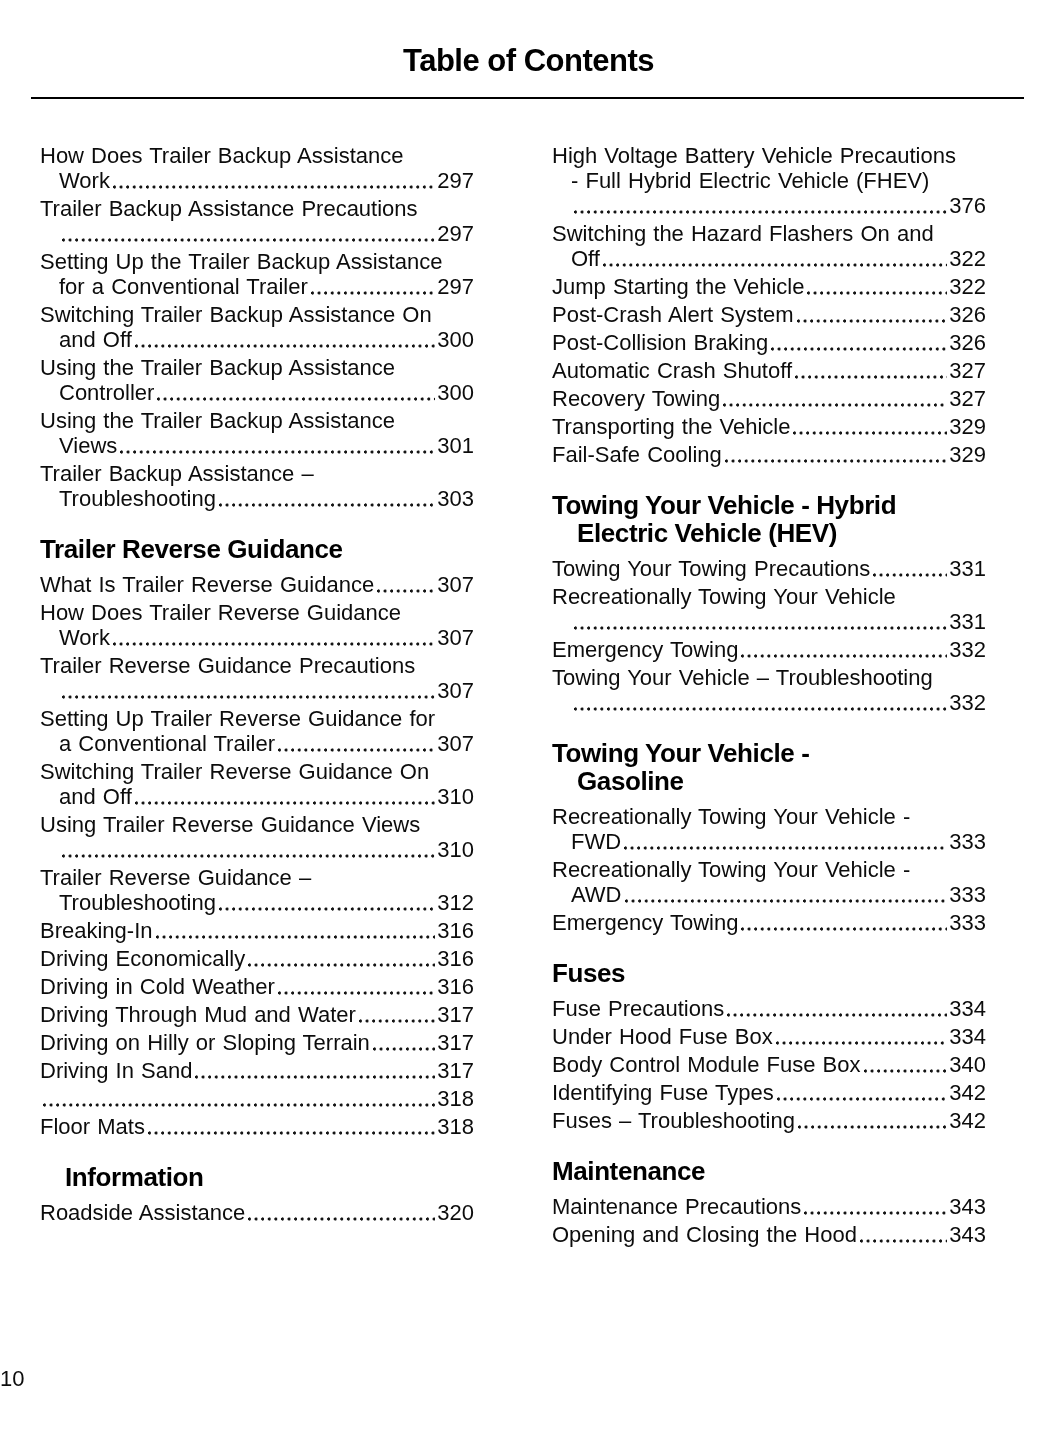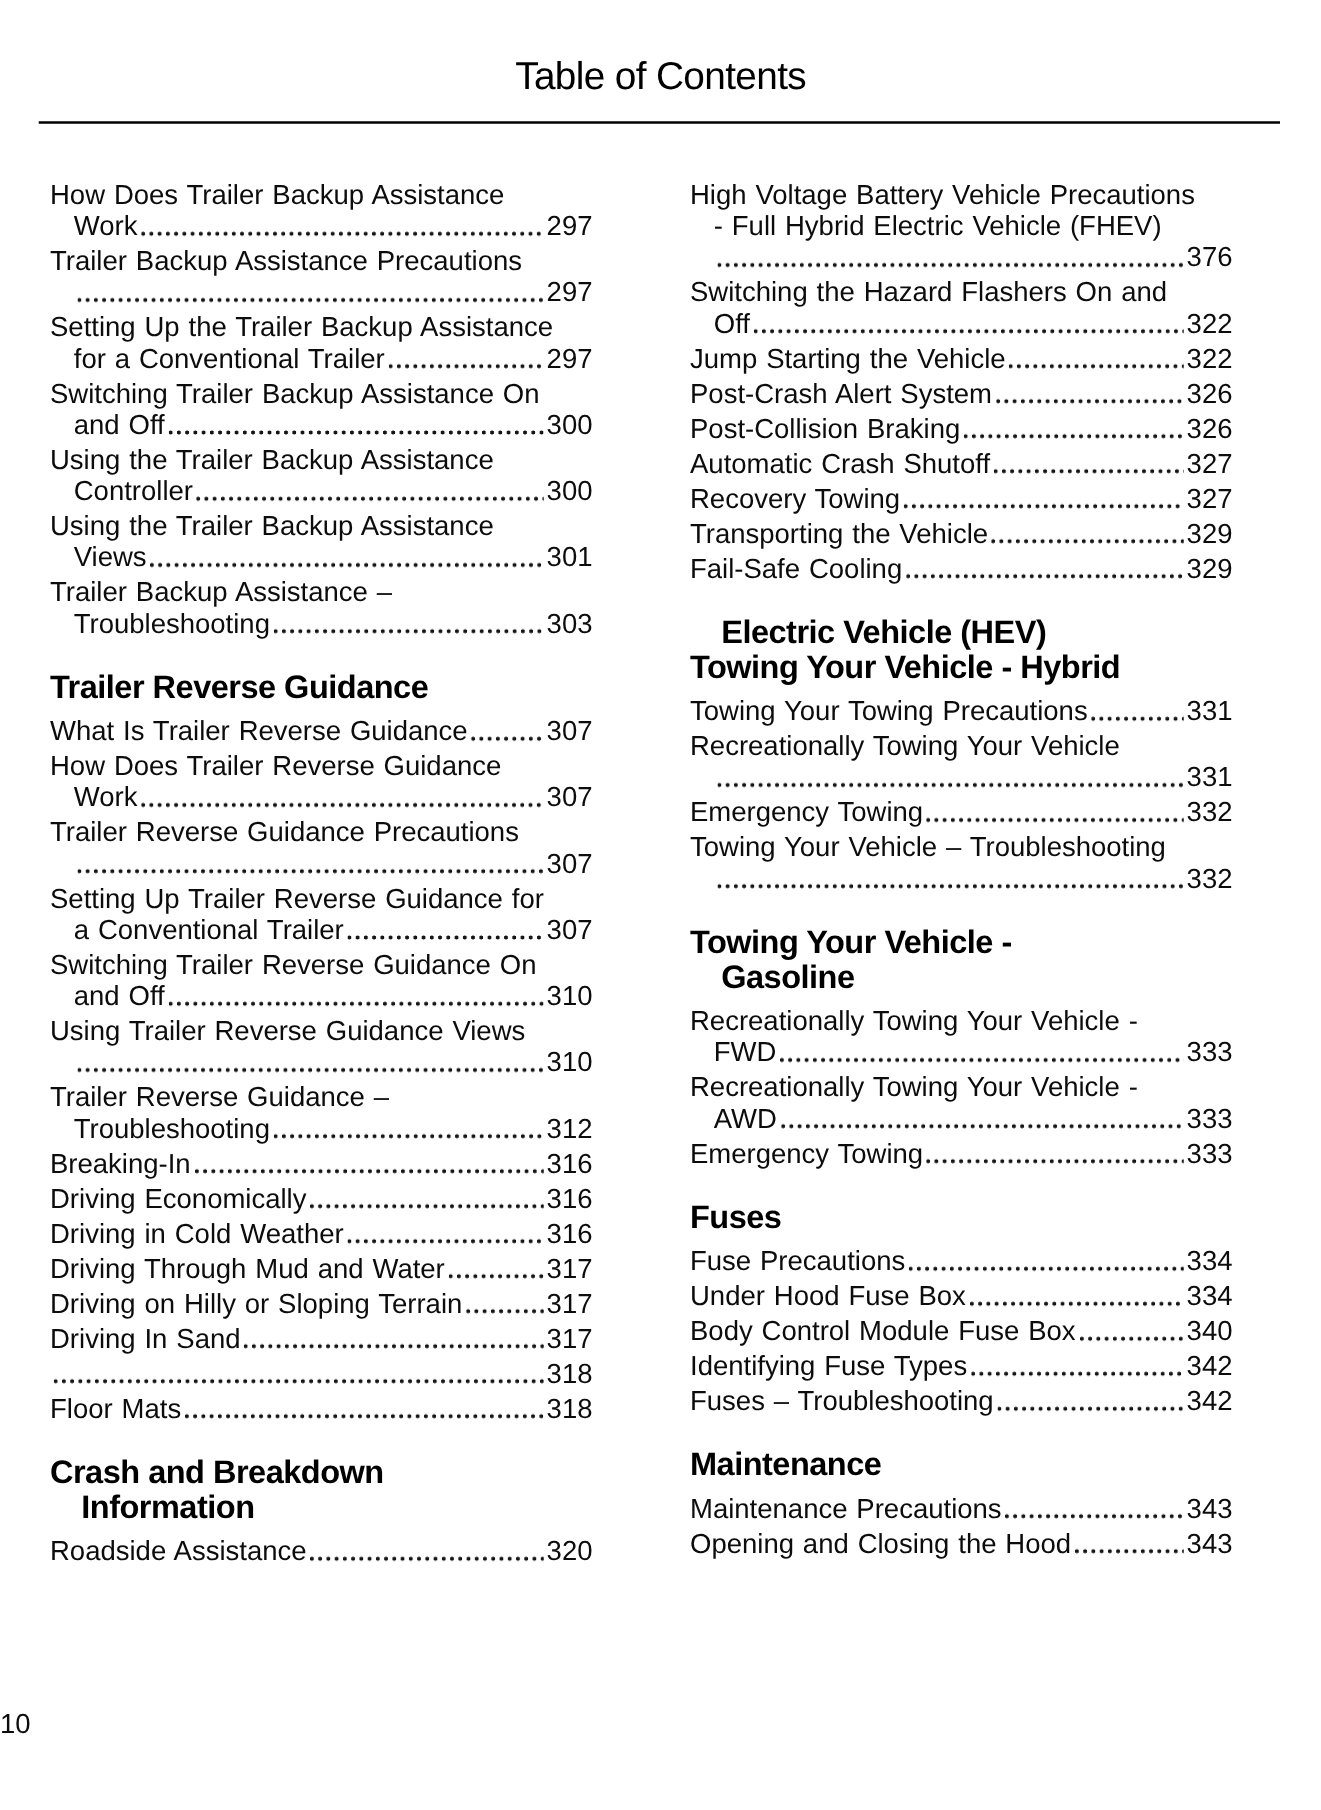--- a/index.html
+++ b/index.html
@@ -11,21 +11,21 @@
     font-family: "Liberation Sans", sans-serif;
     -webkit-font-smoothing: antialiased;
   }
   .page { position: relative; width: 1057px; height: 1448px; overflow: hidden; background: #ffffff; }
 
   .title {
     padding-top: 45px;
     text-align: center;
     font-size: 31px;
     line-height: 32px;
-    font-weight: normal;
+    font-weight: bold;
     letter-spacing: -0.5px;
     color: #000000;
   }
   .rule { height: 0; border-top: 2px solid #000000; margin: 20px 33px 0 31px; }
 
   .columns { display: flex; gap: 78px; margin: 44px 71px 0 40px; align-items: flex-start; }
   .col { flex: 1 1 0; min-width: 0; }
 
   .heading {
     font-size: 26px;
@@ -244,21 +244,20 @@
           </div>
         </div>
         <div class="entry">
           <div class="lastline">
             <span class="t">Floor Mats</span>
             <span class="dots"></span>
             <span class="pg">318</span>
           </div>
         </div>
         <div class="heading">
-          <div class="hline">Crash and Breakdown</div>
           <div class="hline cont">Information</div>
         </div>
         <div class="entry">
           <div class="lastline">
             <span class="t">Roadside Assistance</span>
             <span class="dots"></span>
             <span class="pg">320</span>
           </div>
         </div>
       </div>
@@ -323,22 +322,22 @@
           </div>
         </div>
         <div class="entry">
           <div class="lastline">
             <span class="t">Fail-Safe Cooling</span>
             <span class="dots"></span>
             <span class="pg">329</span>
           </div>
         </div>
         <div class="heading">
+          <div class="hline">Towing Your Vehicle - Hybrid</div>
           <div class="hline cont">Electric Vehicle (HEV)</div>
-          <div class="hline">Towing Your Vehicle - Hybrid</div>
         </div>
         <div class="entry">
           <div class="lastline">
             <span class="t">Towing Your Towing Precautions</span>
             <span class="dots"></span>
             <span class="pg">331</span>
           </div>
         </div>
         <div class="entry">
           <div class="eline">Recreationally Towing Your Vehicle</div>

